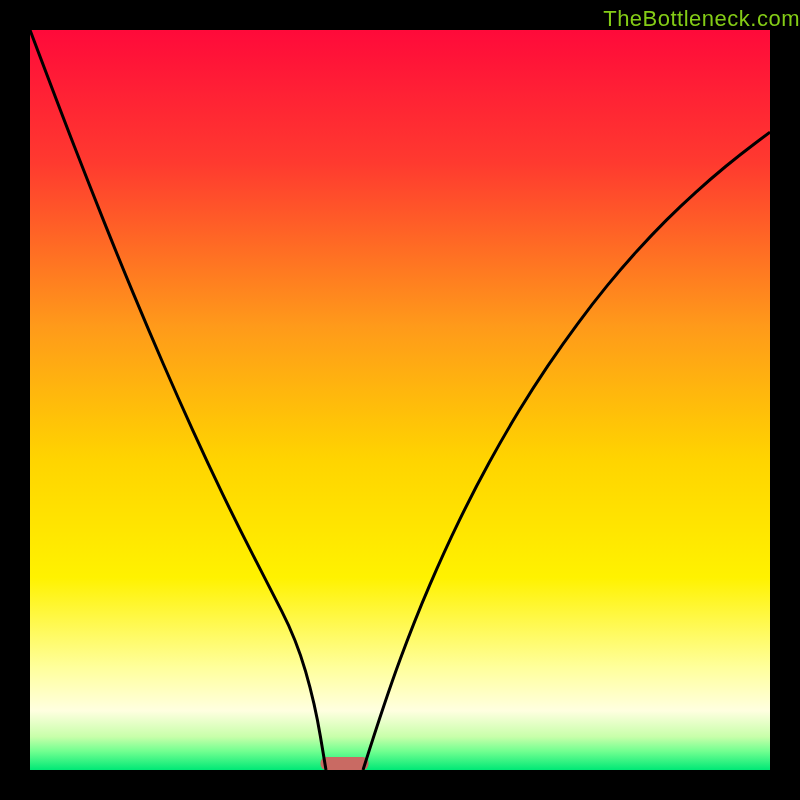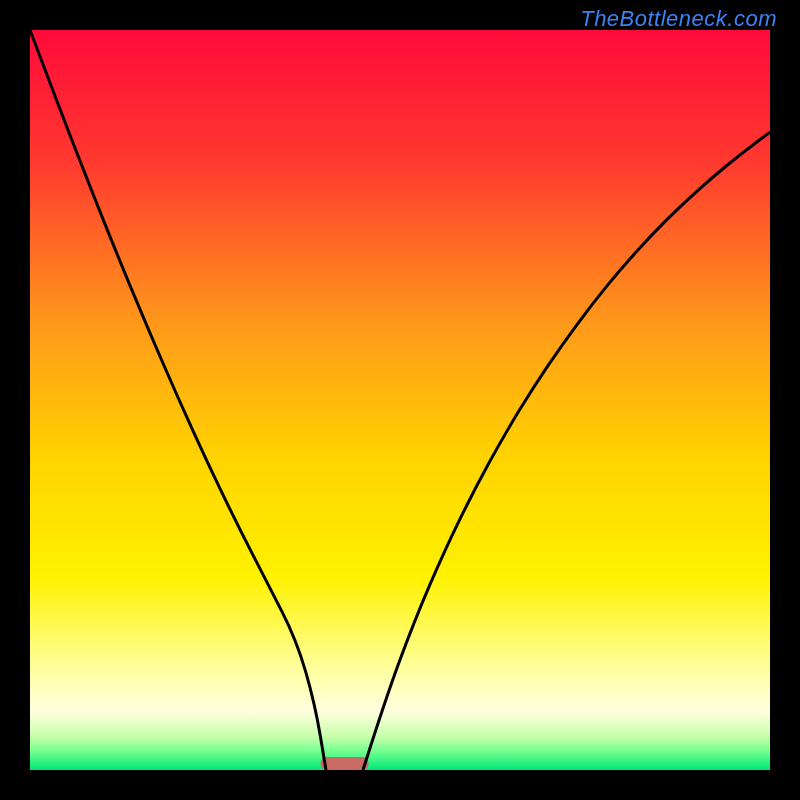--- a/index.html
+++ b/index.html
@@ -14,26 +14,25 @@
   .frame {
     position: absolute;
     left: 30px;
     top: 30px;
     width: 740px;
     height: 740px;
   }
   .watermark {
     position: absolute;
     top: 6px;
-    right: 23px;
-    color: #3b82f6;
+    right: 0;
+    color: #84cc16;
     font-size: 22px;
     font-weight: 500;
     letter-spacing: 0.5px;
-    font-style: italic;
   }
   svg { display: block; }
 </style>
 </head>
 <body>
 
 <div class="watermark">TheBottleneck.com</div>
 
 <div class="frame">
   <svg id="chart-svg" width="740" height="740" viewBox="0 0 740 740">

